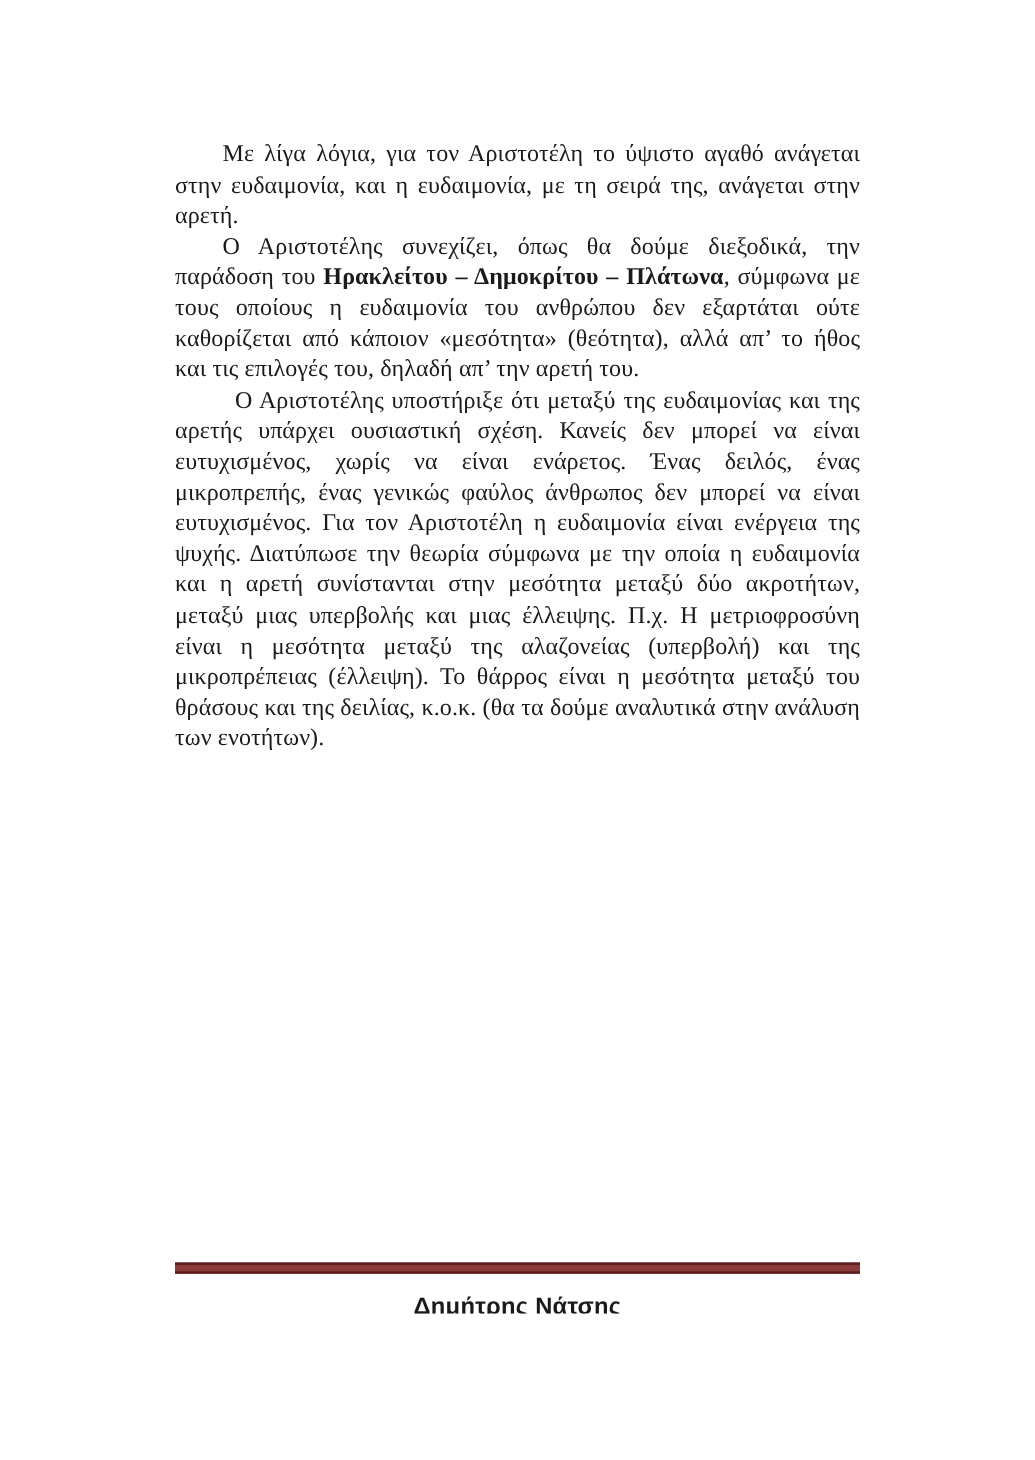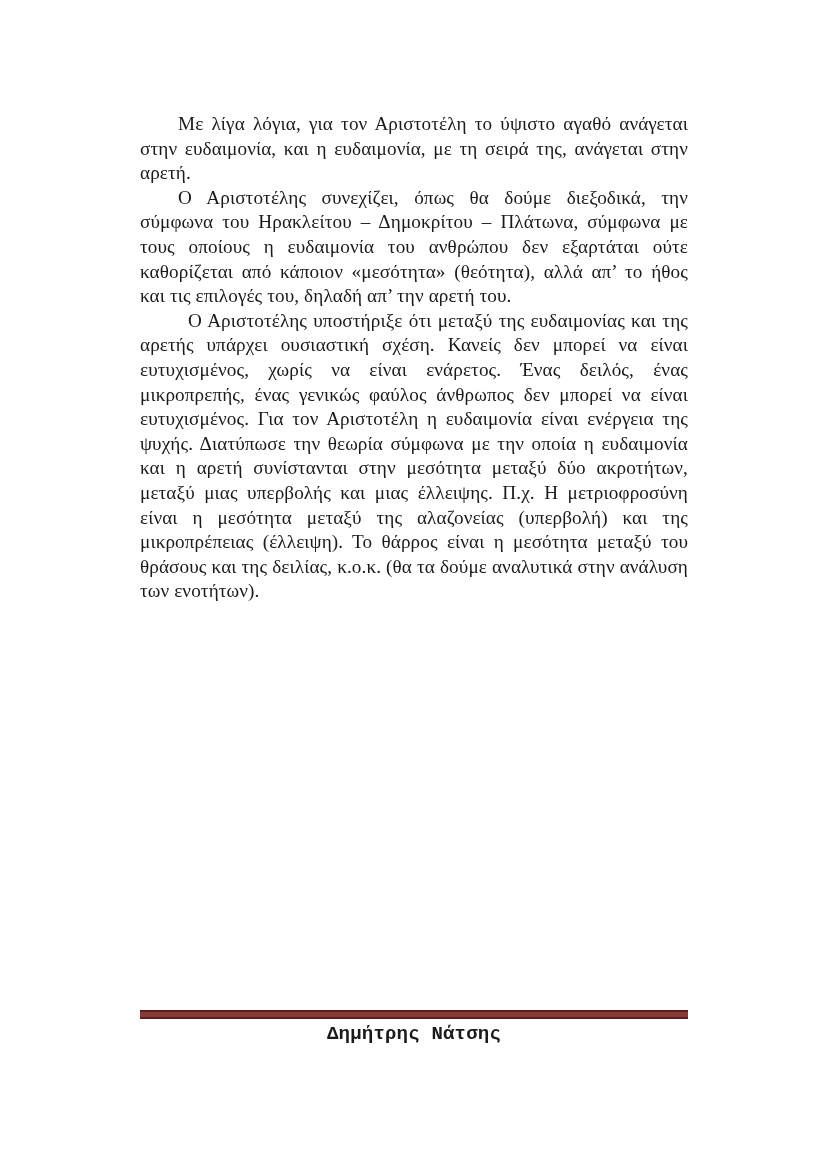--- a/index.html
+++ b/index.html
@@ -38,60 +38,60 @@
     letter-spacing: 0.1px;
     -webkit-font-smoothing: antialiased;
   }
 
   .para--deep-indent {
     text-indent: 48px;
   }
 
   .para b,
   .bold-run {
-    font-weight: 400;
+    font-weight: 700;
   }
 
   
   .footer {
     position: absolute;
     left: 140px;
     top: 1010px;
     width: 548px;
   }
 
   .footer-rule {
     width: 100%;
     height: 9px;
     background: #8b3a3a;
     border-top: 2.5px solid #5c1f1f;
     border-bottom: 2.5px solid #5c1f1f;
     box-sizing: border-box;
   }
 
   .footer-name {
-    margin: 4px;
+    margin: 16px;
     text-align: center;
-    font-family: Liberation Mono, monospace;
+    font-family: Liberation Sans, sans-serif;
     font-size: 19px;
     font-weight: 700;
     color: #1a1a1a;
     letter-spacing: 0.2px;
   }
 </style>
 </head>
 <body>
 
 <div class="page">
 
   <div class="content">
 
     <p class="para"><span>Με λίγα λόγια, για τον Αριστοτέλη το ύψιστο αγαθό ανάγεται στην ευδαιμονία, και η ευδαιμονία, με τη σειρά της, ανάγεται στην αρετή.</span></p>
 
-    <p class="para"><span>Ο Αριστοτέλης συνεχίζει, όπως θα δούμε διεξοδικά, την σύμφωνα του </span><b class="bold-run">Ηρακλείτου – Δημοκρίτου – Πλάτωνα</b><span>, σύμφωνα με τους οποίους η ευδαιμονία του ανθρώπου δεν εξαρτάται ούτε καθορίζεται από κάποιον «μεσότητα» (θεότητα), αλλά απ’ το ήθος και τις επιλογές του, δηλαδή απ’ την αρετή του.</span></p>
+    <p class="para"><span>Ο Αριστοτέλης συνεχίζει, όπως θα δούμε διεξοδικά, την παράδοση του </span><b class="bold-run">Ηρακλείτου – Δημοκρίτου – Πλάτωνα</b><span>, σύμφωνα με τους οποίους η ευδαιμονία του ανθρώπου δεν εξαρτάται ούτε καθορίζεται από κάποιον «μεσότητα» (θεότητα), αλλά απ’ το ήθος και τις επιλογές του, δηλαδή απ’ την αρετή του.</span></p>
 
     <p class="para para--deep-indent"><span>Ο Αριστοτέλης υποστήριξε ότι μεταξύ της ευδαιμονίας και της αρετής υπάρχει ουσιαστική σχέση. Κανείς δεν μπορεί να είναι ευτυχισμένος, χωρίς να είναι ενάρετος. Ένας δειλός, ένας μικροπρεπής, ένας γενικώς φαύλος άνθρωπος δεν μπορεί να είναι ευτυχισμένος. Για τον Αριστοτέλη η ευδαιμονία είναι ενέργεια της ψυχής. Διατύπωσε την θεωρία σύμφωνα με την οποία η ευδαιμονία και η αρετή συνίστανται στην μεσότητα μεταξύ δύο ακροτήτων, μεταξύ μιας υπερβολής και μιας έλλειψης. Π.χ. Η μετριοφροσύνη είναι η μεσότητα μεταξύ της αλαζονείας (υπερβολή) και της μικροπρέπειας (έλλειψη). Το θάρρος είναι η μεσότητα μεταξύ του θράσους και της δειλίας, κ.ο.κ. (θα τα δούμε αναλυτικά στην ανάλυση των ενοτήτων).</span></p>
 
   </div>
 
   <div class="footer">
     <div class="footer-rule"></div>
     <p class="footer-name">Δημήτρης Νάτσης</p>
   </div>
 

